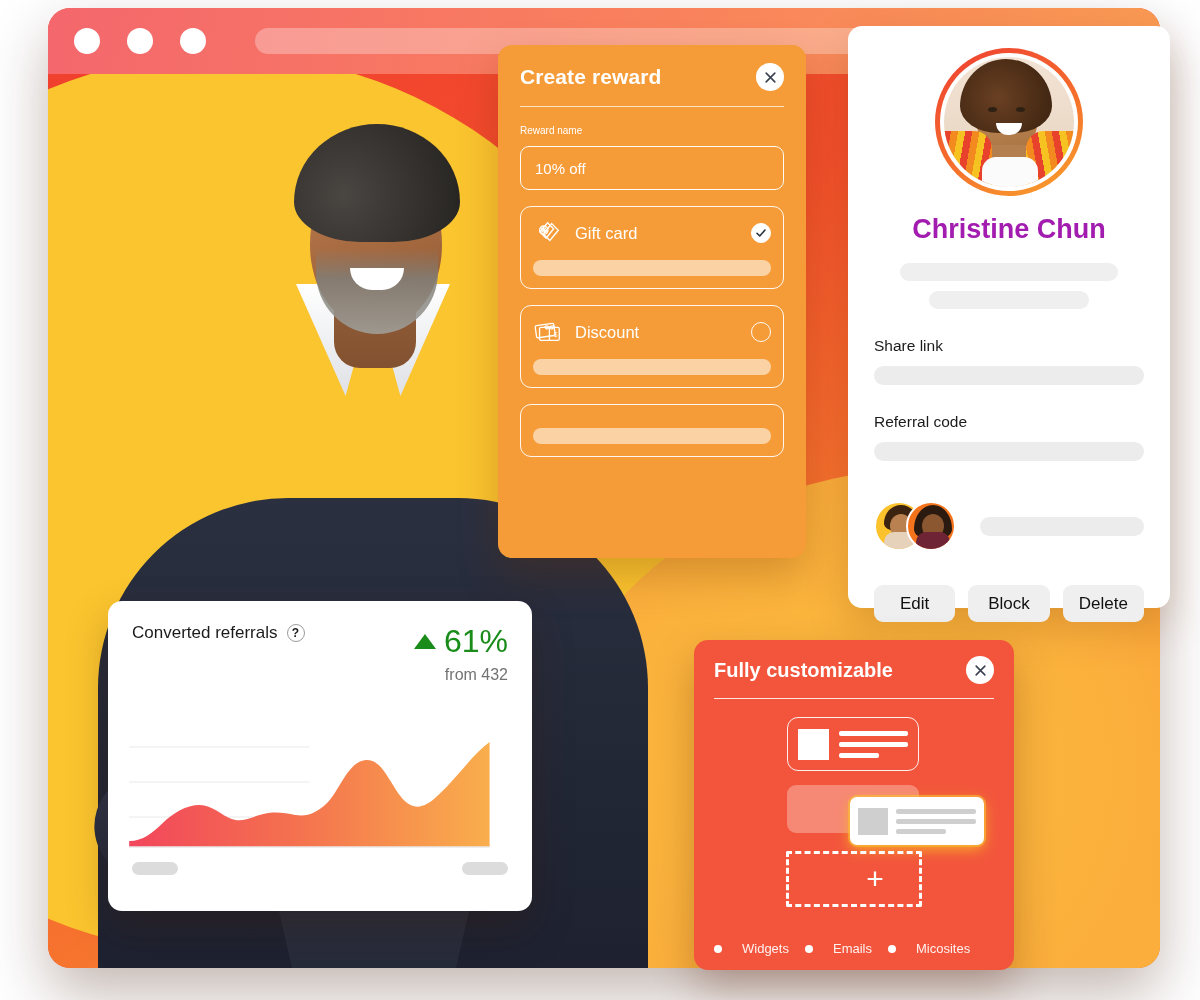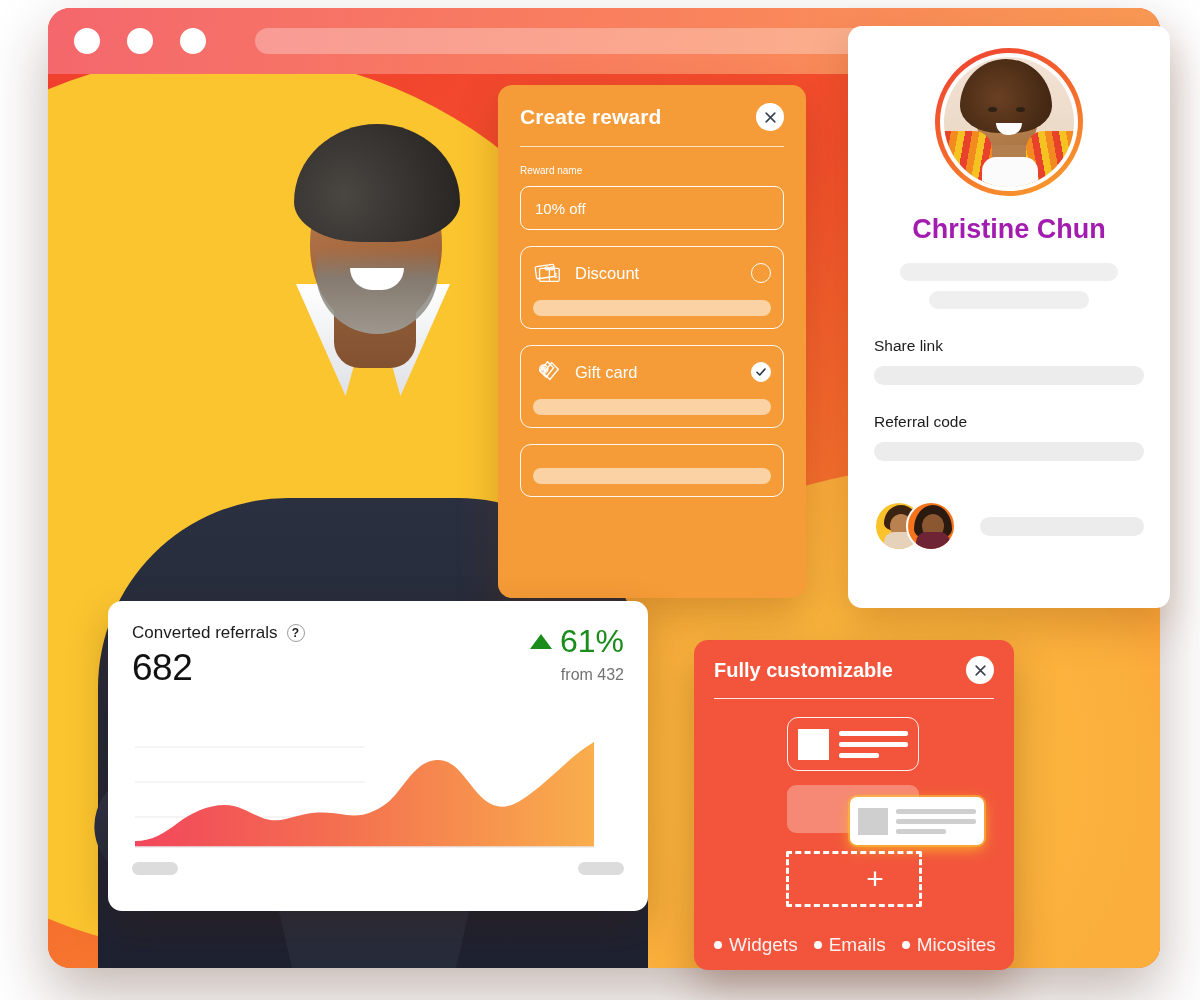--- a/index.html
+++ b/index.html
@@ -107,21 +107,20 @@
     background: linear-gradient(160deg,#bb8053,#9d6539); border-radius: 30px;
     transform: rotate(-12deg);
   }
 
   
   .reward-modal {
     position: absolute; left: 498px; top: 45px; width: 308px; height: 513px;
     background: #f59b37; border-radius: 14px;
     box-shadow: 0 18px 42px rgba(110,45,0,.26);
     padding: 18px 22px 0 22px;
-    margin-top: 40px;
   }
   .rm-head { display: flex; align-items: center; justify-content: space-between; }
   .rm-title { color: #fff; font-size: 21px; font-weight: 700; letter-spacing: .1px; }
   .close-btn {
     width: 28px; height: 28px; border-radius: 50%; background: #fff;
     display: flex; align-items: center; justify-content: center; cursor: pointer;
   }
   .close-btn svg { width: 13px; height: 13px; }
   .rm-rule { height: 1px; background: rgba(255,255,255,.72); margin: 15px 0 18px 0; }
   .rm-label { color: #fff; font-size: 10px; margin-bottom: 10px; }
@@ -207,21 +206,21 @@
   .mini.b .m-hair { background: #2a1a10; width: 38px; left: 6px; height: 34px; }
   .avatar-row-bar { flex: 1; height: 19px; border-radius: 10px; background: #ececec; margin-left: 24px; }
   .btn-row { display: flex; gap: 13px; margin-top: 34px; }
   .pill-btn {
     flex: 1; height: 37px; border-radius: 9px; background: #efefef; border: none;
     font-family: "Liberation Sans", sans-serif; font-size: 17px; color: #111; cursor: pointer;
   }
 
   
   .chart-card {
-    position: absolute; left: 108px; top: 601px; width: 540px; height: 310px;
+    position: absolute; left: 108px; top: 601px; width: 424px; height: 310px;
     background: #fff; border-radius: 14px; padding: 22px 24px 0 24px;
     box-shadow: 0 18px 42px rgba(60,25,5,.26);
     overflow: hidden;
   }
   .cc-top { display: flex; justify-content: space-between; align-items: flex-start; }
   .cc-title { display: flex; align-items: center; font-size: 17px; color: #1b1b1b; }
   .help-icon {
     width: 18px; height: 18px; border-radius: 50%; border: 1.2px solid #9c9c9c;
     font-size: 12px; font-weight: 700; color: #1b1b1b; margin-left: 9px;
     display: flex; align-items: center; justify-content: center; cursor: pointer;
@@ -270,21 +269,21 @@
   .fc-lines { flex: 1; display: flex; flex-direction: column; gap: 5px; }
   .fc-line { height: 5px; background: #cfcfcf; border-radius: 2px; }
   .fc-line.s { width: 62%; }
   .drop-zone {
     position: absolute; left: 72px; top: 138px; width: 136px; height: 56px;
     border: 3px dashed #fff; border-radius: 2px;
     display: flex; align-items: center; justify-content: center;
   }
   .plus { color: #fff; font-size: 30px; line-height: 1; font-weight: 300; margin-left: 42px; }
   .cu-foot { position: absolute; left: 20px; right: 20px; bottom: 14px; display: flex; gap: 16px; }
-  .chip { display: flex; align-items: center; gap: 7px; color: rgba(255,255,255,.92); font-size: 19px; }
+  .chip { display: flex; align-items: center; gap: 20px; color: rgba(255,255,255,.92); font-size: 13px; }
   .chip-dot { width: 8px; height: 8px; border-radius: 50%; background: #fff; flex: none; }
 </style>
 </head>
 <body>
 
 <div id="stage">
 
   <div class="browser">
 
     <div class="browser-chrome">
@@ -330,57 +329,57 @@
       </div>
     </div>
     <div class="rm-rule"></div>
 
     <div class="rm-label">Reward name</div>
     <div class="rm-input">10% off</div>
 
     <div class="opt">
       <div class="opt-row">
         <span class="opt-ico">
-          <svg viewBox="0 0 32 32" fill="none" stroke="#fff" stroke-width="1.4">
-            <rect x="3" y="8" width="20" height="13" rx="1.5" transform="rotate(-8 13 14.5)"></rect>
-            <rect x="7" y="11" width="21" height="14" rx="1.5"></rect>
-            <path d="M17.5 11 V25"></path>
-            <path d="M17.5 11 c-3-3 -6-1 -4 1 1.4 1.4 4 0 4 0 0 0 2.6 1.4 4 0 2-2 -1-4 -4-1z"></path>
-            <text x="22" y="21" font-size="7" fill="#fff" stroke="none" font-family="Liberation Sans, sans-serif">$</text>
-          </svg>
-        </span>
-        <span class="opt-name">Discount</span>
-        <span class="radio"></span>
-      </div>
-      <div class="opt-bar"></div>
-    </div>
-
-    <div class="opt">
-      <div class="opt-row">
-        <span class="opt-ico">
           <svg viewBox="0 0 32 32" fill="none" stroke="#fff" stroke-width="1.5">
             <path d="M20 6 L27 13 L18 24 L11 17 Z"></path>
             <path d="M15.5 5 L22 11.5 L14 21.5 L7.5 15 Z"></path>
             <circle cx="11.5" cy="13" r="4.4"></circle>
             <path d="M9.6 15 L13.4 11" stroke-linecap="round"></path>
             <circle cx="10" cy="11.6" r="1"></circle>
               <circle cx="13" cy="14.4" r="1"></circle>
           </svg>
         </span>
         <span class="opt-name">Gift card</span>
         <span class="radio checked">
           <svg viewBox="0 0 24 24" fill="none" stroke="#26303f" stroke-width="3.2" stroke-linecap="round" stroke-linejoin="round">
             <path d="M4 12.5 L9.5 18 L20 6"></path>
           </svg>
         </span>
       </div>
       <div class="opt-bar"></div>
     </div>
 
     <div class="opt">
+      <div class="opt-row">
+        <span class="opt-ico">
+          <svg viewBox="0 0 32 32" fill="none" stroke="#fff" stroke-width="1.4">
+            <rect x="3" y="8" width="20" height="13" rx="1.5" transform="rotate(-8 13 14.5)"></rect>
+            <rect x="7" y="11" width="21" height="14" rx="1.5"></rect>
+            <path d="M17.5 11 V25"></path>
+            <path d="M17.5 11 c-3-3 -6-1 -4 1 1.4 1.4 4 0 4 0 0 0 2.6 1.4 4 0 2-2 -1-4 -4-1z"></path>
+            <text x="22" y="21" font-size="7" fill="#fff" stroke="none" font-family="Liberation Sans, sans-serif">$</text>
+          </svg>
+        </span>
+        <span class="opt-name">Discount</span>
+        <span class="radio"></span>
+      </div>
+      <div class="opt-bar"></div>
+    </div>
+
+    <div class="opt">
       <div class="opt-bar"></div>
     </div>
   </div>
 
   <div class="profile-card">
     <div class="avatar-ring">
       <div class="avatar-inner">
         <div class="avatar-photo">
           <div class="ap-face"></div>
           <div class="ap-hair"></div>
@@ -414,30 +413,34 @@
           </div>
         <div class="mini b">
             <div class="m-hair"></div>
             <div class="m-face"></div>
             <div class="m-body"></div>
           </div>
       </div>
       <div class="avatar-row-bar"></div>
     </div>
 
+    <div class="btn-row">
+      <button class="pill-btn">Edit</button>
+      <button class="pill-btn">Block</button>
+      <button class="pill-btn">Delete</button>
+    </div>
   </div>
 
   <div class="chart-card">
     <div class="cc-top">
       <div>
         <div class="cc-title">
           <span>Converted referrals</span>
           <span class="help-icon">?</span>
         </div>
-        <div class="cc-value">682</div>
       </div>
       <div class="cc-right">
         <div class="cc-delta">
           <span class="tri-up"></span>
           <span>61%</span>
         </div>
         <div class="cc-from">from 432</div>
       </div>
     </div>
 

